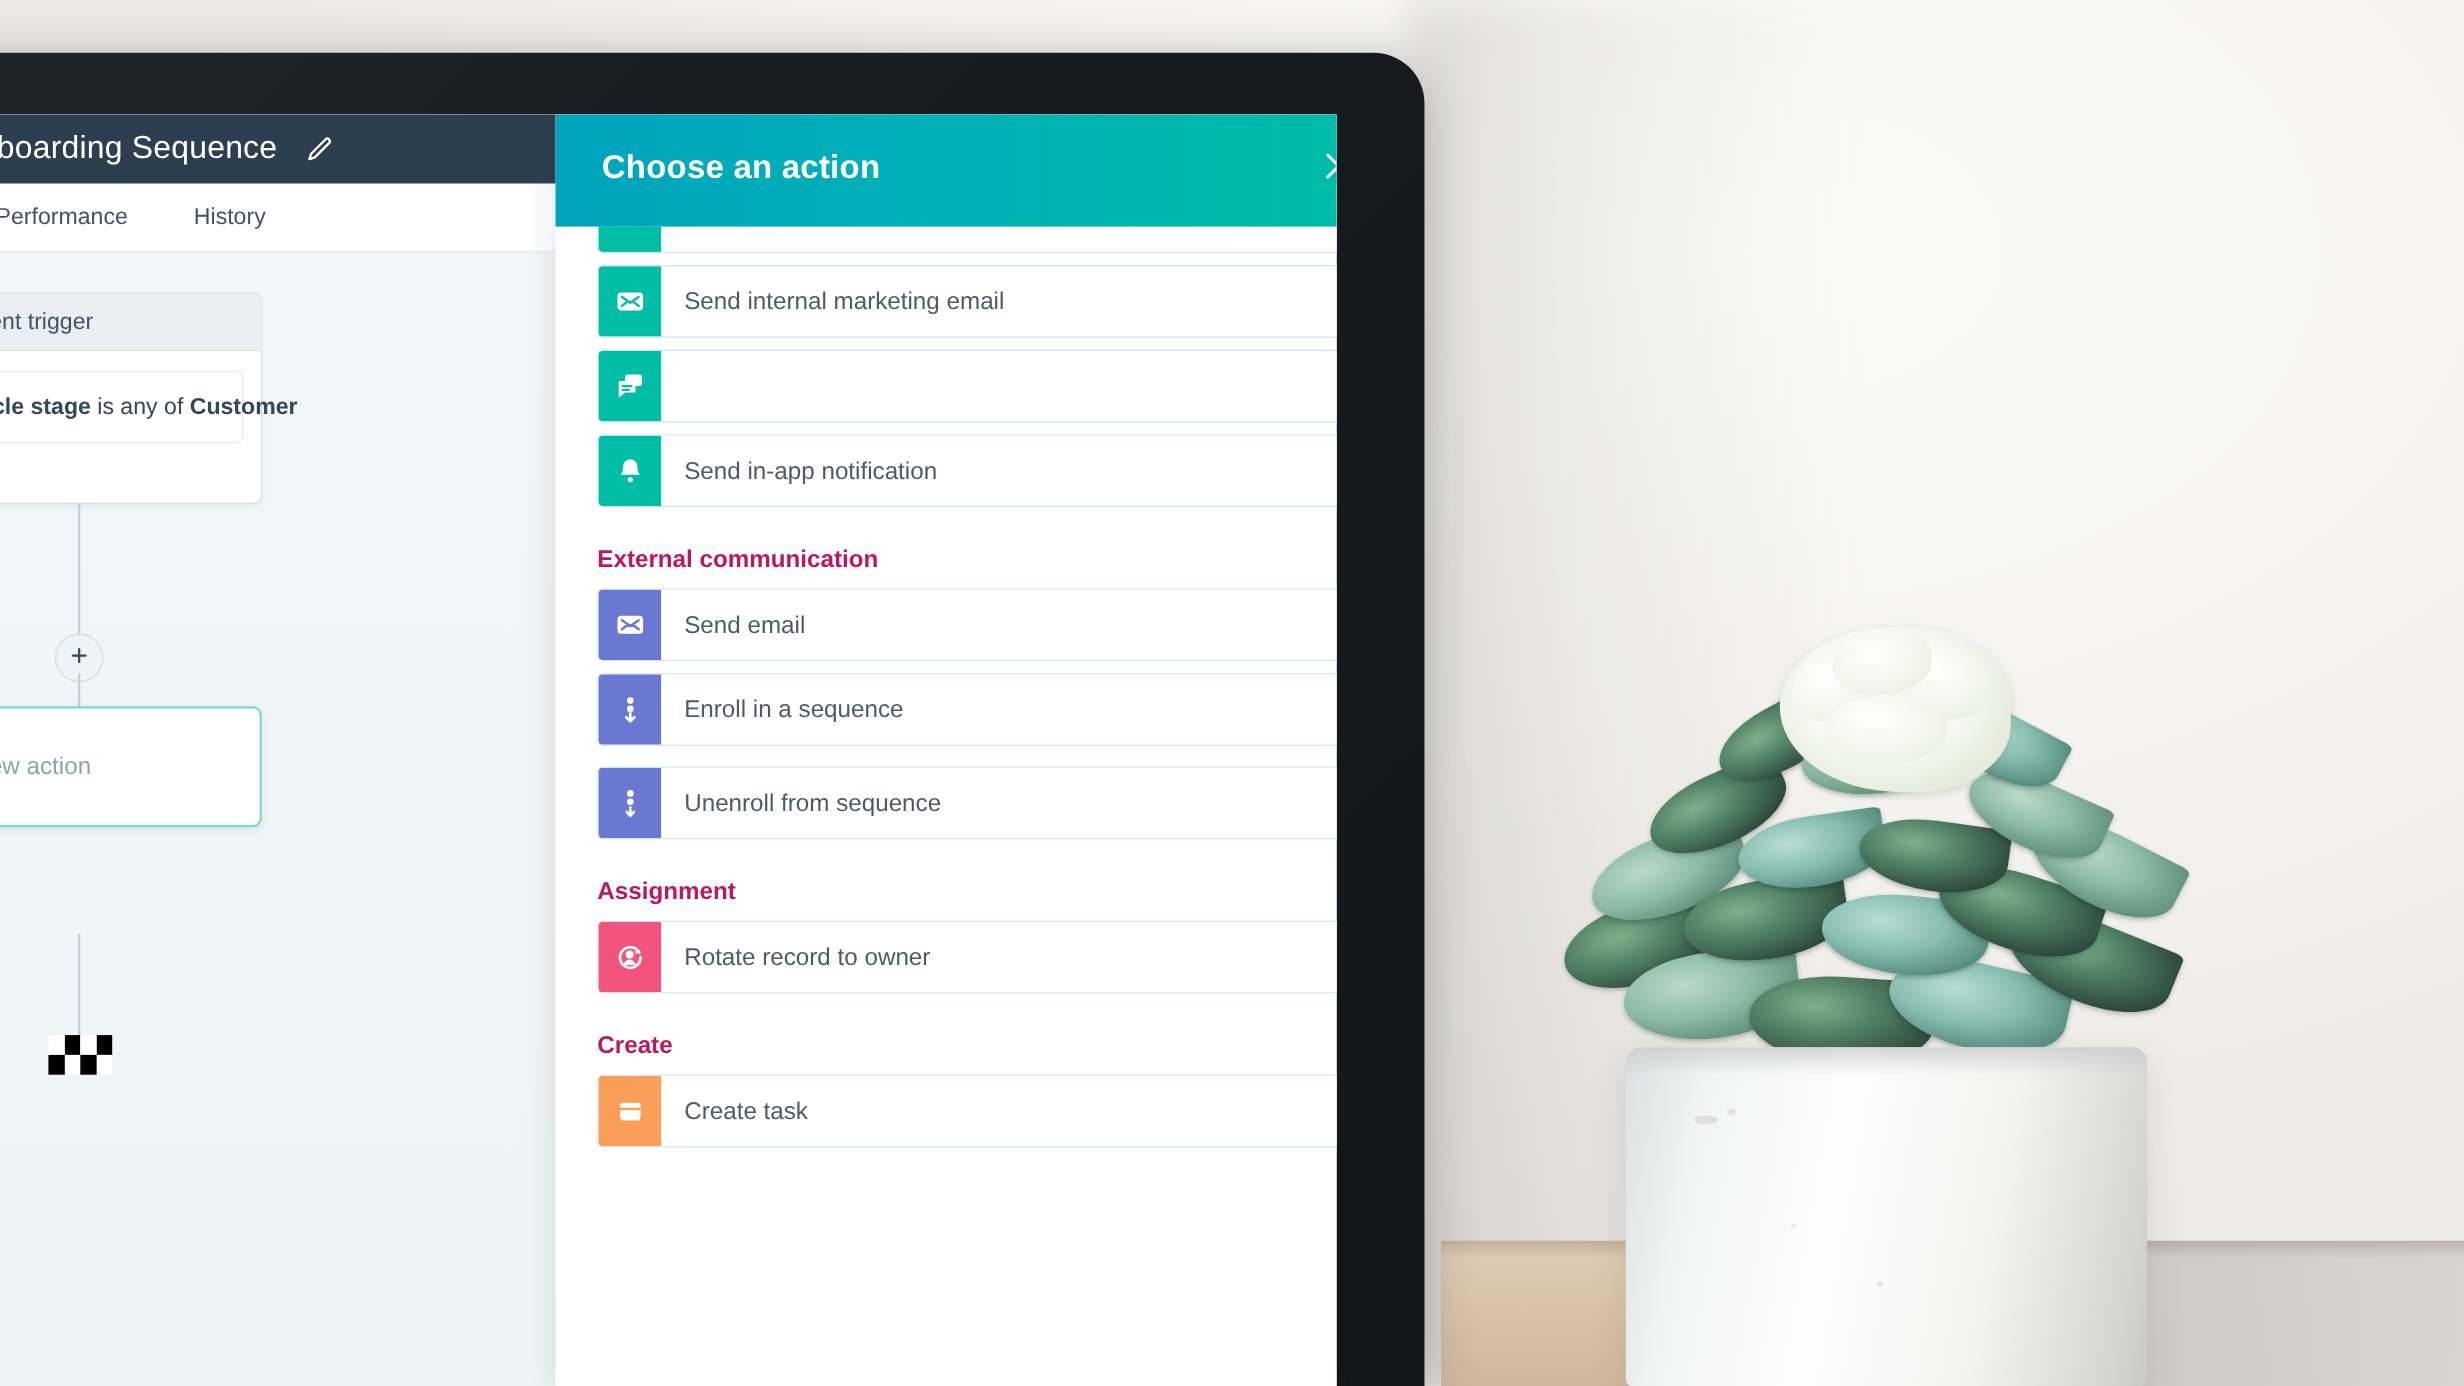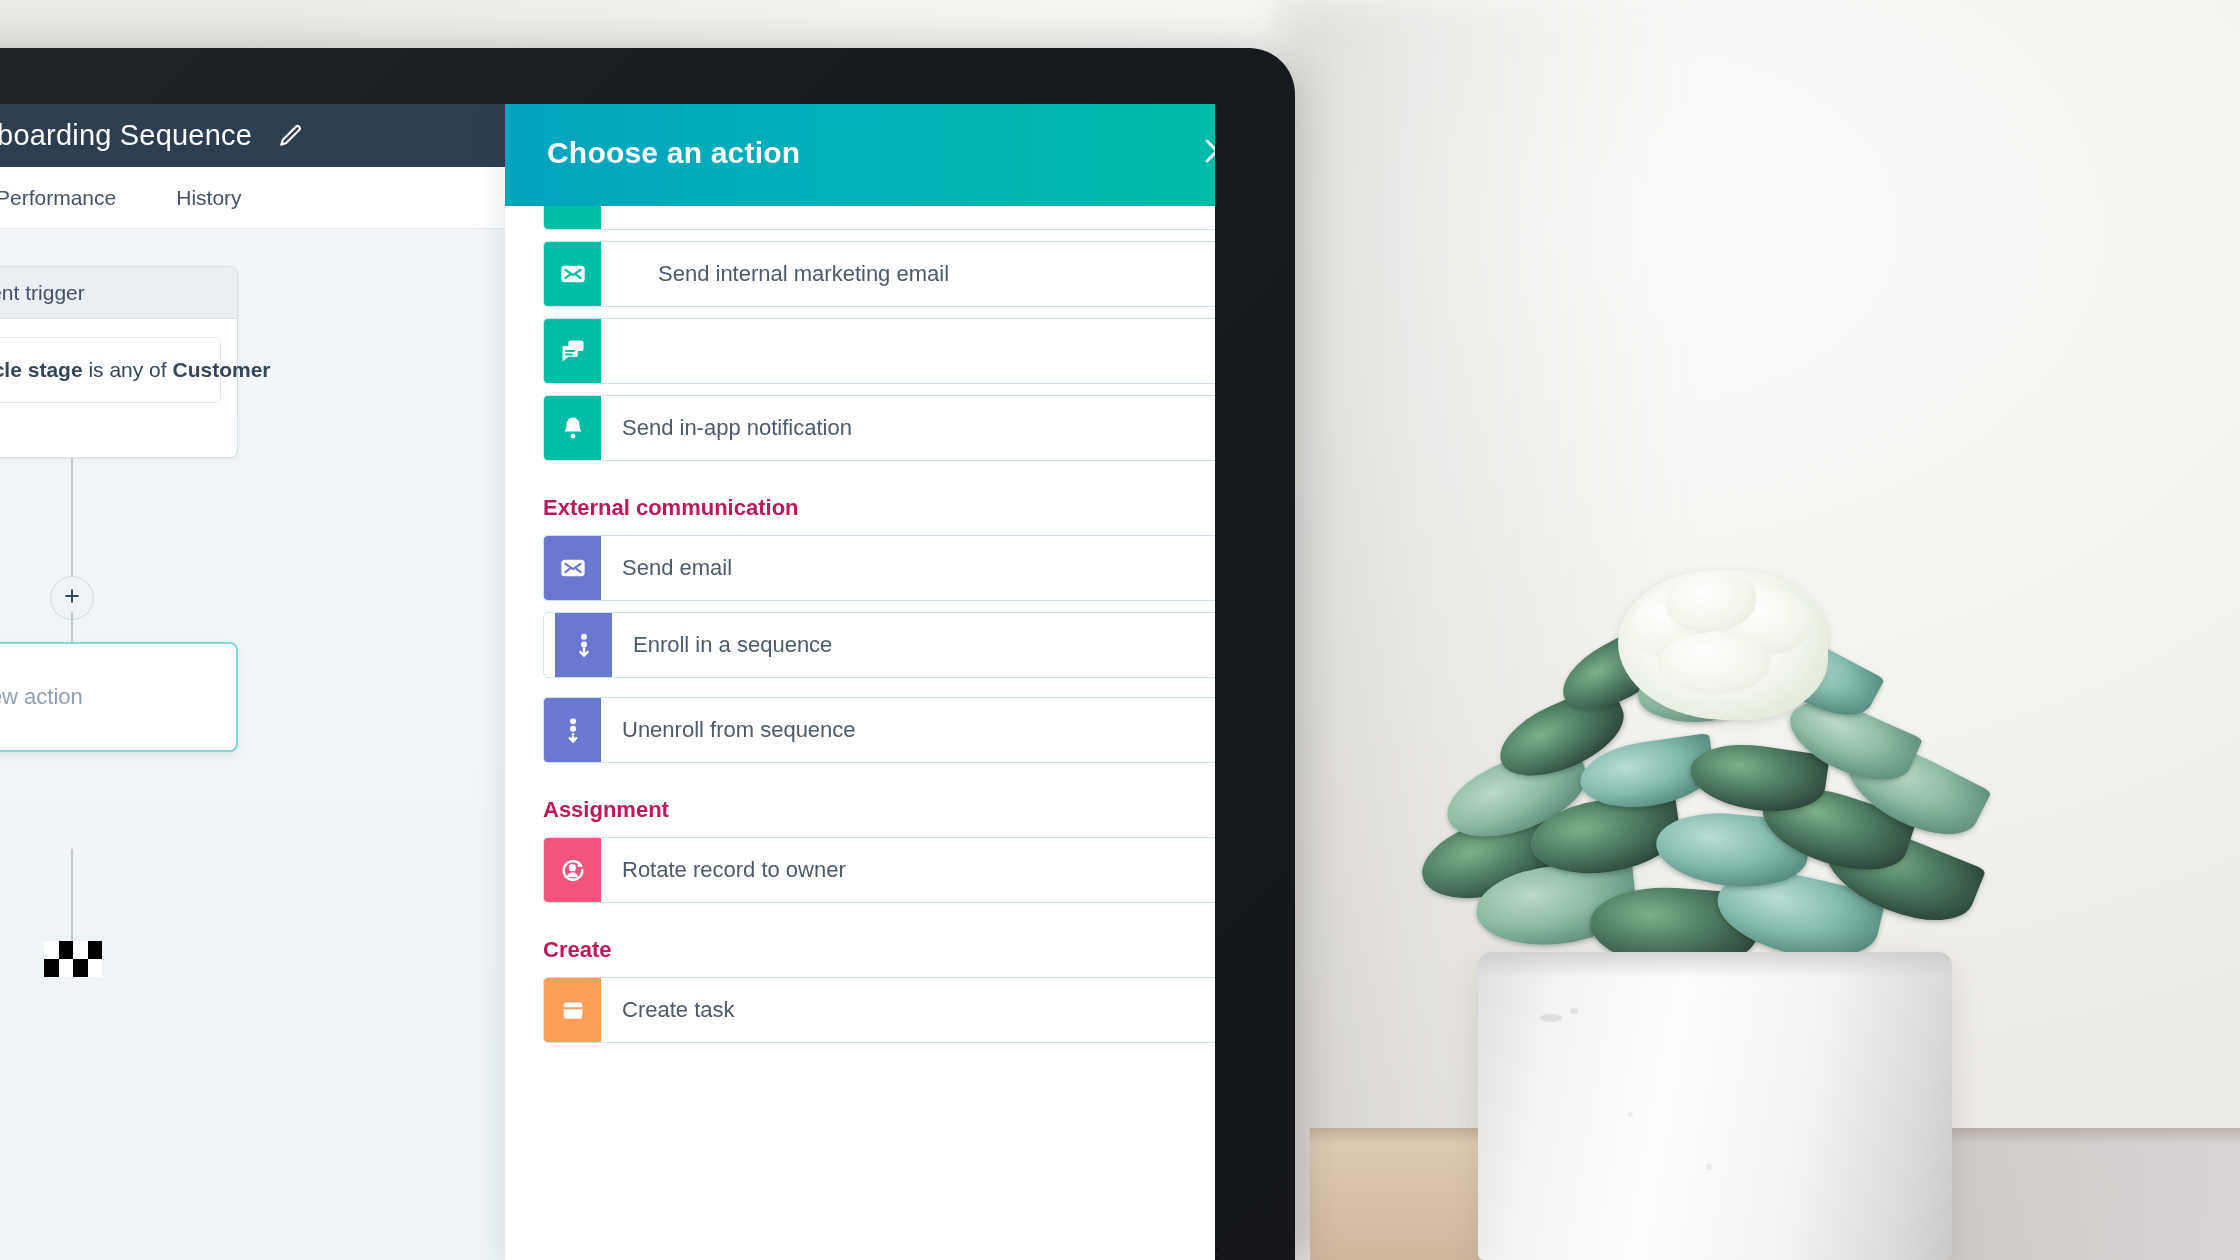--- a/index.html
+++ b/index.html
@@ -314,21 +314,21 @@
         <div class="list-scroll" id="sections-host">
             <div class="action-row" style="border-color: rgb(201, 231, 234);">
               <div class="action-icon" style="background: rgb(0, 189, 165);">
                 <svg viewBox="0 0 24 24">
                   <rect x="2" y="5" width="20" height="14" rx="2.5" fill="#fff"></rect>
                   <path d="M5 9h14" stroke="#00BDA5" stroke-width="2" stroke-linecap="round"></path>
                 </svg>
               </div>
               <div class="action-label">Send internal email notification</div>
             </div>
-            <div class="action-row" style="border-color: rgb(201, 231, 234); gap: 36px;">
+            <div class="action-row" style="border-color: rgb(201, 231, 234);">
               <div class="action-icon" style="background: rgb(0, 189, 165);">
                 <svg viewBox="0 0 24 24">
                   <rect x="2" y="5" width="20" height="14" rx="3" fill="#fff"></rect>
                   <path d="M5.5 8.5L12 13l6.5-4.5M5.5 15.5L10 12M18.5 15.5L14 12" stroke="#00BDA5" stroke-width="1.9" stroke-linecap="round" stroke-linejoin="round" fill="none"></path>
                 </svg>
               </div>
               <div class="action-label">Send internal marketing email</div>
             </div>
             <div class="action-row" style="border-color: rgb(201, 231, 234);">
               <div class="action-icon" style="background: rgb(0, 189, 165);">
@@ -351,21 +351,21 @@
             <div class="section-title">External communication</div>
             <div class="action-row" style="border-color: rgb(201, 231, 234);">
               <div class="action-icon" style="background: rgb(106, 120, 209);">
                 <svg viewBox="0 0 24 24">
                   <rect x="2" y="5" width="20" height="14" rx="3" fill="#fff"></rect>
                   <path d="M5.5 8.5L12 13l6.5-4.5M5.5 15.5L10 12M18.5 15.5L14 12" stroke="#6A78D1" stroke-width="1.9" stroke-linecap="round" stroke-linejoin="round" fill="none"></path>
                 </svg>
               </div>
               <div class="action-label">Send email</div>
             </div>
-            <div class="action-row" style="border-color: rgb(201, 231, 234); padding-left: 11px;">
+            <div class="action-row" style="border-color: rgb(201, 231, 234);">
               <div class="action-icon" style="background: rgb(106, 120, 209);">
                 <svg viewBox="0 0 24 24">
                   <circle cx="12" cy="5" r="2.6" fill="#fff"></circle>
                   <circle cx="12" cy="11.5" r="2.6" fill="#fff"></circle>
                   <path d="M12 15v5.5M8.8 18l3.2 3.2L15.2 18" stroke="#fff" stroke-width="2.1" fill="none" stroke-linecap="round" stroke-linejoin="round"></path>
                 </svg>
               </div>
               <div class="action-label">Enroll in a sequence</div>
             </div>
             <div class="action-row" style="border-color: rgb(201, 231, 234); margin-top: 19px;">

